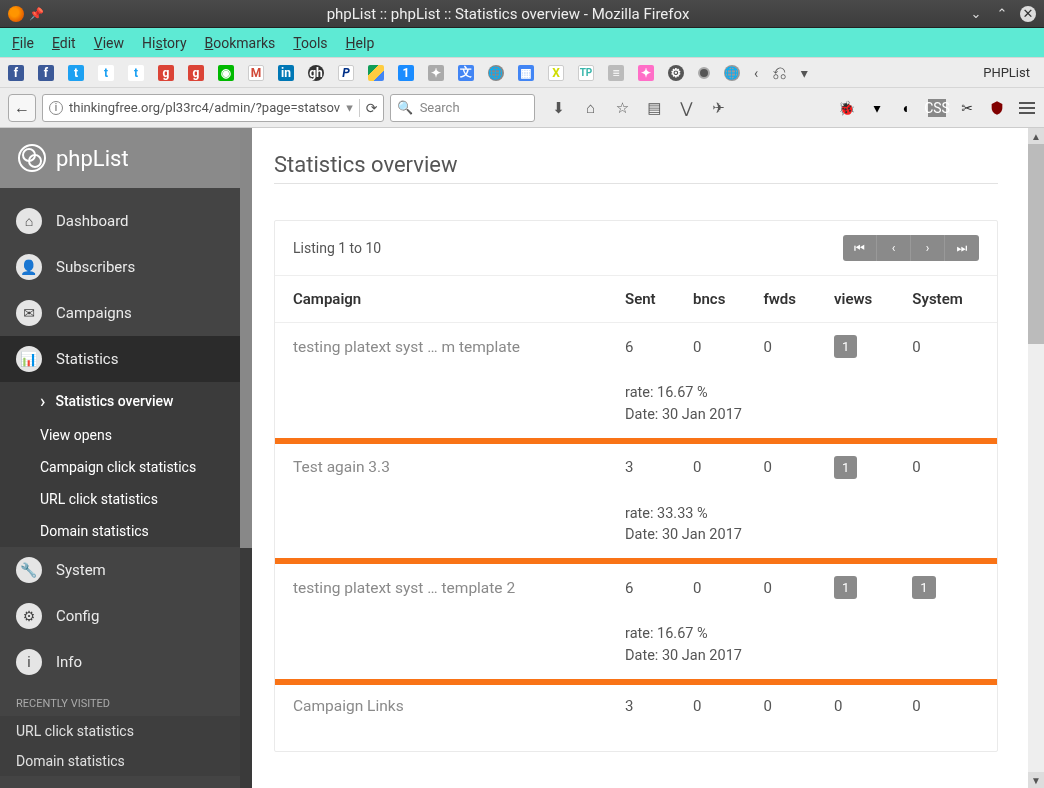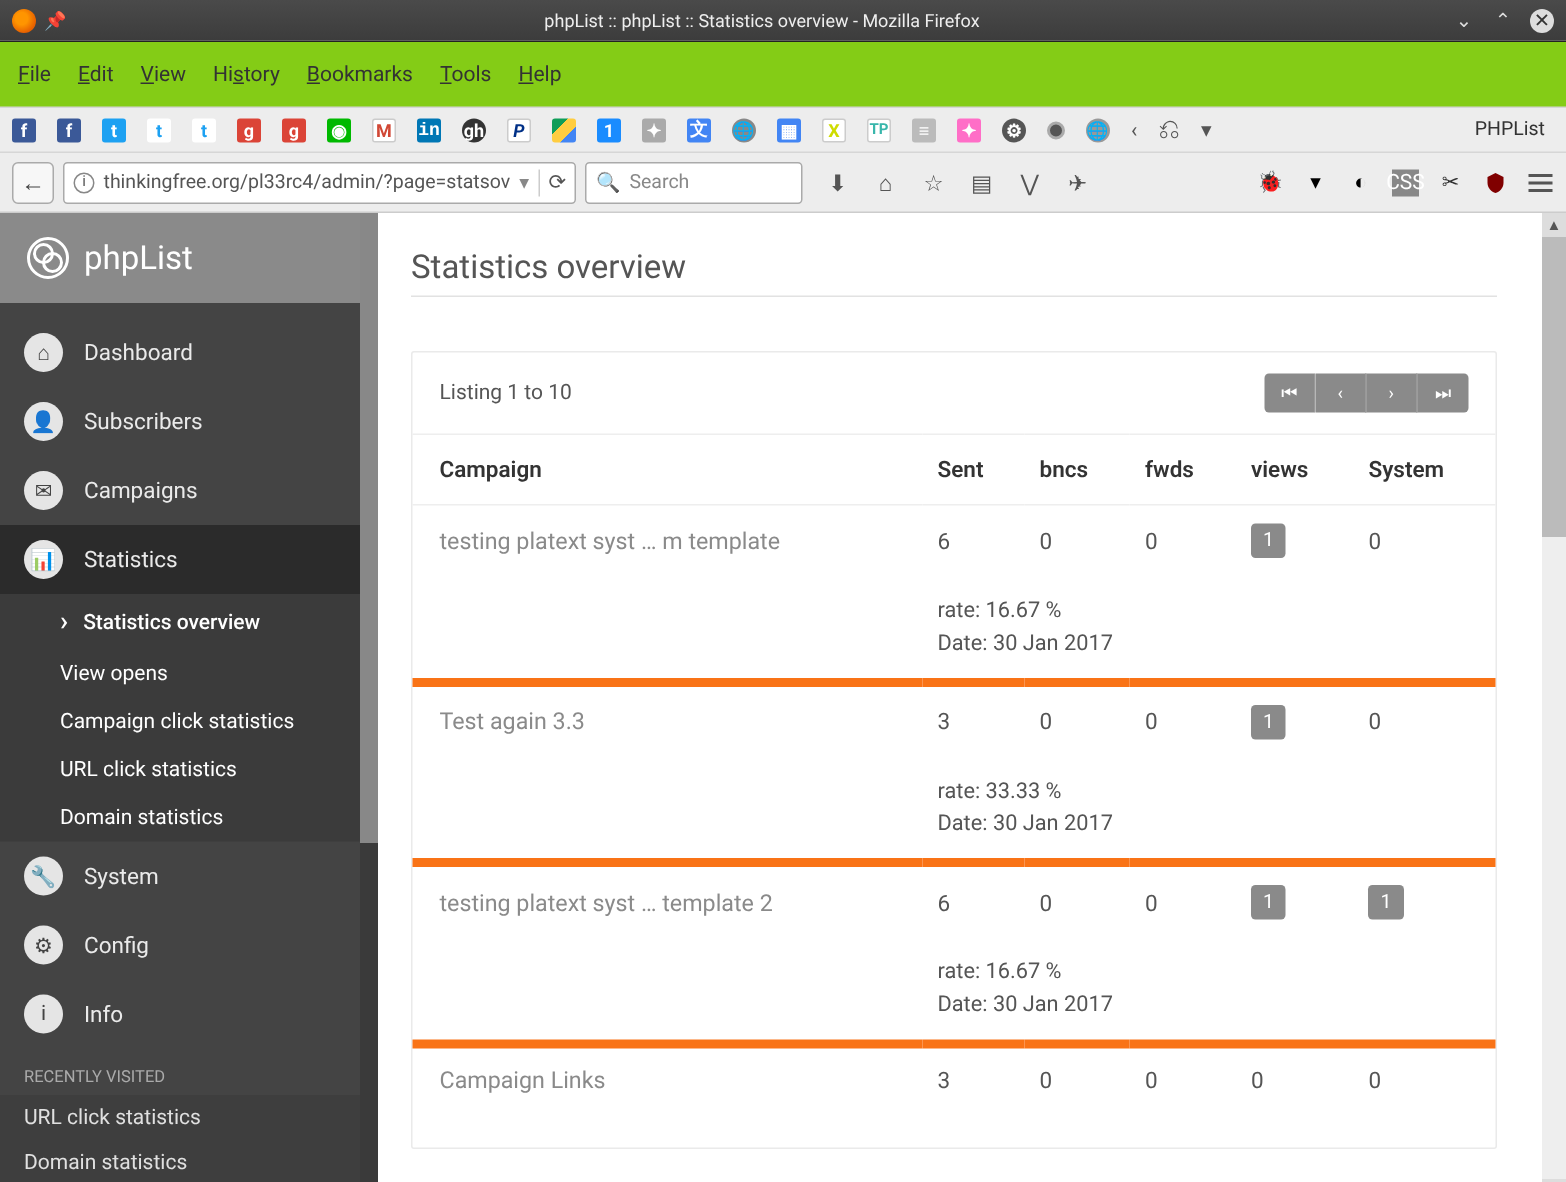--- a/index.html
+++ b/index.html
@@ -25,29 +25,29 @@
   .titlebar .ff-icon {
     width: 16px; height: 16px;
     background: radial-gradient(circle at 40% 40%, #ff9500 30%, #e66000 70%);
     border-radius: 50%;
     margin-right: 6px;
   }
   .titlebar .pin {
     width:14px;height:14px;display:flex;align-items:center;justify-content:center;
     color:#ddd;font-size:12px;margin-right:4px;
   }
-  .titlebar .title { flex:1; text-align:center; font-size:12px; }
+  .titlebar .title { flex:1; text-align:center; font-size:15px; }
   .win-ctrls { display:flex; gap:10px; align-items:center; }
   .win-ctrl { width:16px; height:16px; display:flex; align-items:center; justify-content:center; color:#ddd; }
   .win-close { background:#ddd; color:#333; border-radius:50%; }
 
   
   .menubar {
-    height: 44px;
-    background: #84cc16;
+    height: 30px;
+    background: #5eead4;
     display:flex;
     align-items:center;
     padding: 0 12px;
     gap: 18px;
     border-bottom: 1px solid #d6d6d6;
     font-size:14px;
     color:#333;
   }
   .menubar span u { text-decoration: underline; }
 
@@ -62,21 +62,21 @@
     border-bottom:1px solid #d6d6d6;
   }
   .bm-icon {
     width:16px;height:16px;
     display:flex;align-items:center;justify-content:center;
     font-size:12px;font-weight:bold;color:#fff;
     border-radius:2px;
   }
   .bm-fb{background:#3b5998;} .bm-tw{background:#1da1f2;} .bm-gp{background:#db4437;}
   .bm-gr{background:#00b900;} .bm-gm{background:#fff;color:#d14836;border:1px solid #ccc;}
-  .bm-li{background:#0077b5;font-family:Liberation Mono, monospace;} .bm-gh{background:#333;border-radius:50%;}
+  .bm-li{background:#0077b5;} .bm-gh{background:#333;border-radius:50%;}
   .bm-pp{background:#fff;color:#003087;border:1px solid #ccc;font-style:italic;}
   .bm-gd{background:linear-gradient(135deg,#0f9d58 33%,#ffcd40 33% 66%,#4285f4 66%);}
   .bm-1p{background:#1a8cff;} .bm-cr{background:#aaa;} .bm-gt{background:#4285f4;}
   .bm-gl{background:#888;border-radius:50%;} .bm-gd2{background:#4285f4;}
   .bm-xi{background:#fff;color:#cfdc00;border:1px solid #ccc;}
   .bm-tp{background:#fff;border:1px solid #ccc;color:#38b6ab;font-size:10px;}
   .bm-ls{background:#bbb;} .bm-sq{background:#ff6ec7;}
   .bm-ge{background:#555;border-radius:50%;} .bm-gc{background:#555;border-radius:50%;border:2px solid #aaa;width:12px;height:12px;}
   .bm-gl2{background:#999;border-radius:50%;}
   .bm-chev{color:#555;font-size:14px;}

